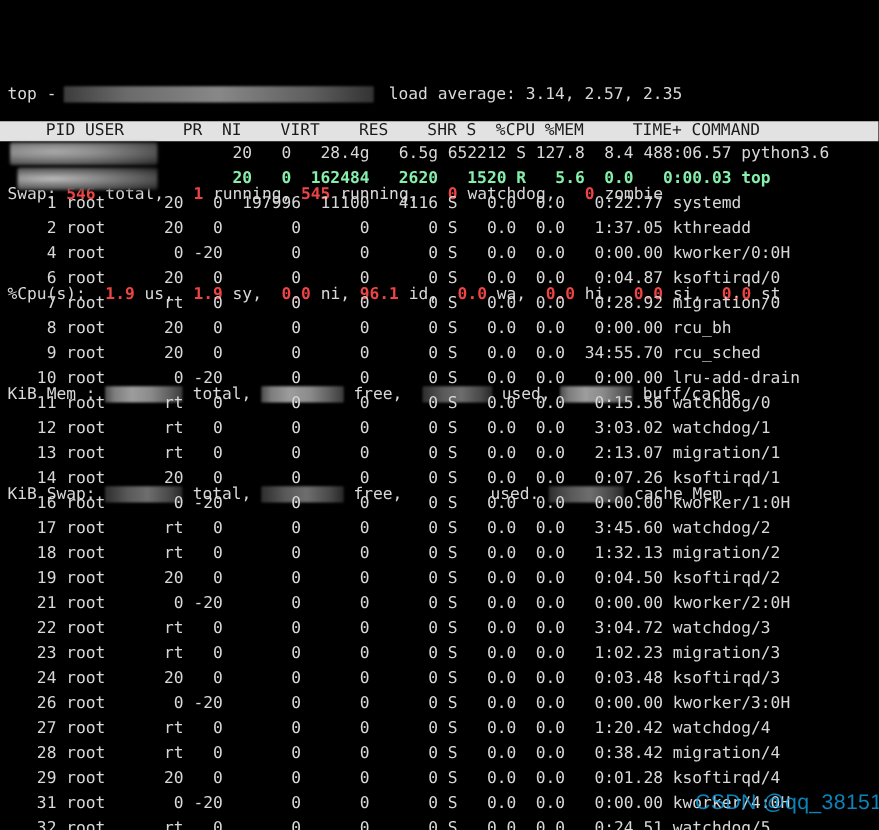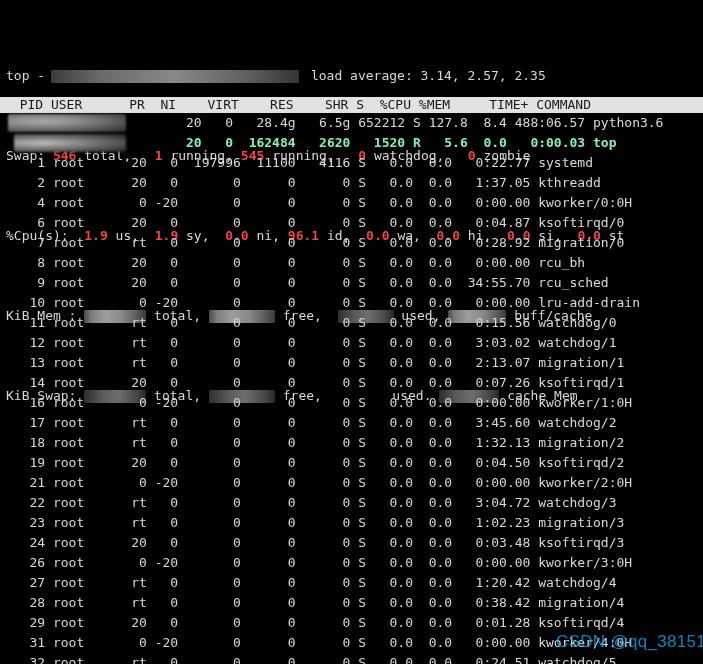--- a/index.html
+++ b/index.html
@@ -62,21 +62,21 @@
     top: 97px;
     width: 703px;
     height: 16px;
     background: #e2e2e2;
     color: #1a1a1a;
     white-space: pre;
     font-weight: normal;
     line-height: 16px;
     overflow: hidden;
   }
-  .colhead .inner { padding-left: 4px; letter-spacing: 0; text-align: center; }
+  .colhead .inner { padding-left: 21px; letter-spacing: 0; text-align: center; }
 
   .proclist {
     position: absolute;
     left: 0;
     top: 113px;
     width: 703px;
     white-space: pre;
   }
   .row {
     white-space: pre;

